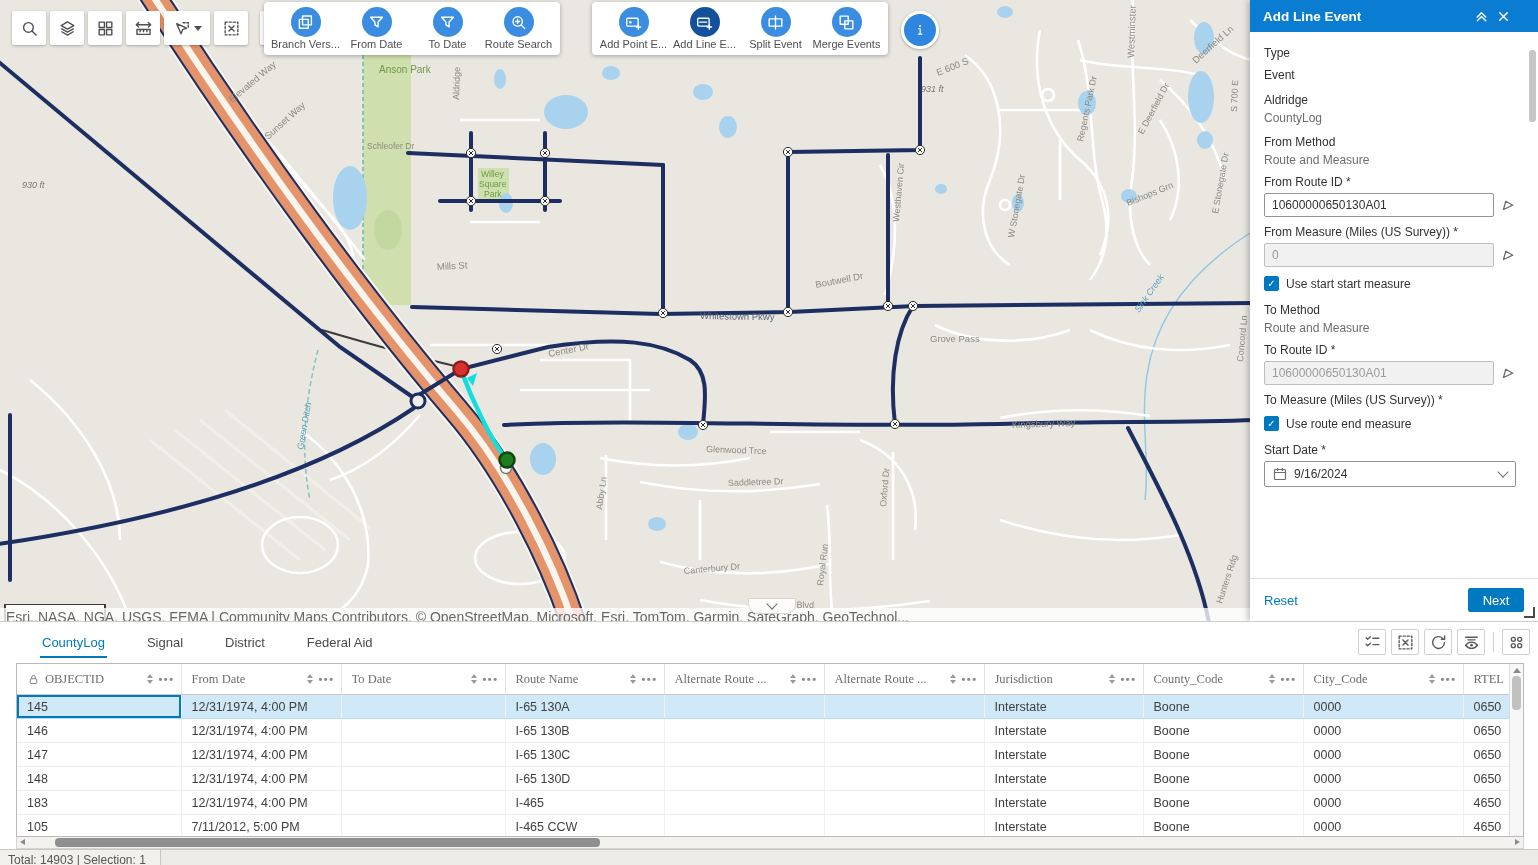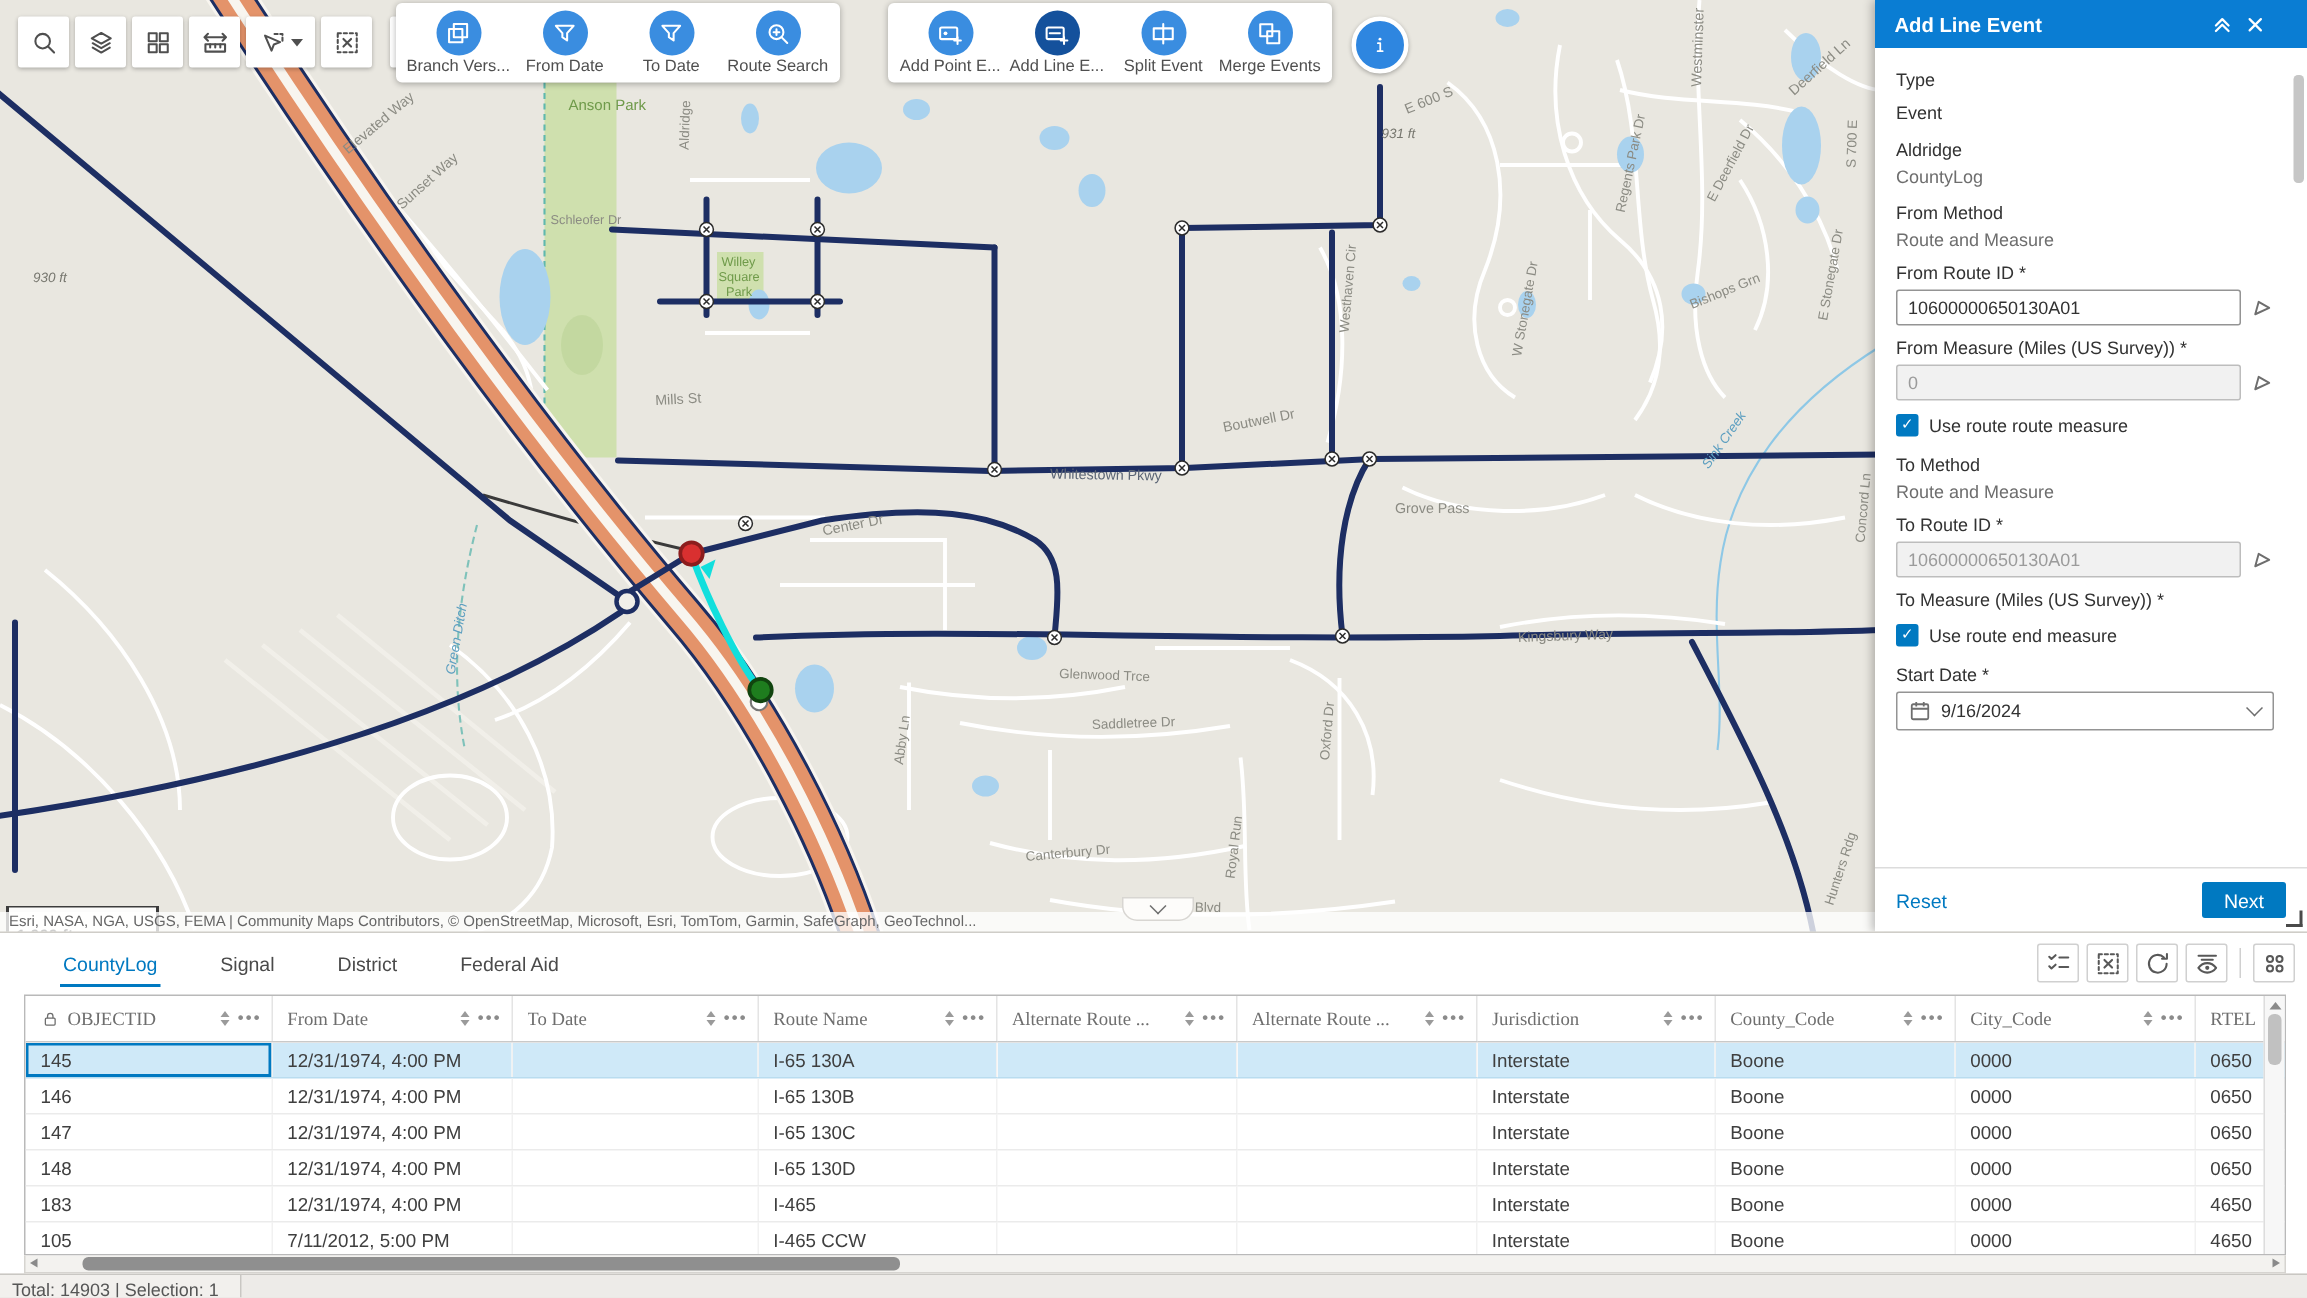--- a/index.html
+++ b/index.html
@@ -38,21 +38,21 @@
   .big-btn.selected .circ{background:#14519c;}
   .big-btn .lbl{font-size:11px;color:#4f4f4f;white-space:nowrap;overflow:hidden;margin-top:1px;}
 
   #info-btn{position:absolute;left:901px;top:11px;width:32px;height:32px;border-radius:50%;
     background:#2e86e0;border:3px solid #fff;box-shadow:0 1px 3px rgba(0,0,0,.3);
     display:flex;align-items:center;justify-content:center;color:#fff;cursor:pointer;}
 
   #scalebar{position:absolute;left:4px;top:604px;width:88px;height:15px;border:2px solid #3c3c3c;border-top:1px solid #3c3c3c;
     background:rgba(255,255,255,.85);font-size:11px;color:#222;padding:12px 5px;line-height:14px;font-weight:bold;}
   #attribution{position:absolute;left:0;top:608px;width:1250px;height:13px;background:rgba(255,255,255,.78);
-    font-size:10px;color:#676767;white-space:nowrap;overflow:hidden;padding:1px 0 0 6px;}
+    font-size:14px;color:#676767;white-space:nowrap;overflow:hidden;padding:1px 0 0 6px;}
   #attr-tab{position:absolute;left:748px;top:598px;width:46px;height:14px;background:#fdfcfa;
     border:1px solid #d8d6d2;border-radius:0 0 10px 10px;display:flex;align-items:center;justify-content:center;cursor:pointer;}
   .chev{width:7px;height:7px;border-right:1.6px solid #6e6e6e;border-bottom:1.6px solid #6e6e6e;transform:rotate(45deg);margin-top:-4px;}
 
   
   #panel{position:absolute;left:1250px;top:0;width:288px;height:621px;background:#fff;
     box-shadow:-2px 0 6px rgba(0,0,0,.25);display:flex;flex-direction:column;}
   #panel-header{height:32px;background:#0a7dd3;color:#fff;display:flex;align-items:center;padding:0 24px 0 13px;flex:0 0 auto;}
   #panel-title{font-size:13.5px;font-weight:bold;flex:1;}
   .ph-btn{width:22px;height:22px;display:flex;align-items:center;justify-content:center;color:#fff;cursor:pointer;}
@@ -534,21 +534,21 @@
       <div class="inp-row">
         <div class="inp disabled">0</div>
         <span class="pick">
           <svg viewBox="0 0 14 14">
               <path d="M2.5 11.5 L11.8 7.2 4.8 3.2 Z"></path>
             </svg>
         </span>
       </div>
       <div class="cb-row">
         <span class="cb on">✓</span>
-        <span>Use route route measure</span>
+        <span>Use start start measure</span>
       </div>
       <div class="fld-label" style="margin-top:12px">To Method</div>
       <div class="fld-static">Route and Measure</div>
       <div class="fld-label">To Route ID *</div>
       <div class="inp-row">
         <div class="inp disabled">10600000650130A01</div>
         <span class="pick">
           <svg viewBox="0 0 14 14">
               <path d="M2.5 11.5 L11.8 7.2 4.8 3.2 Z"></path>
             </svg>

